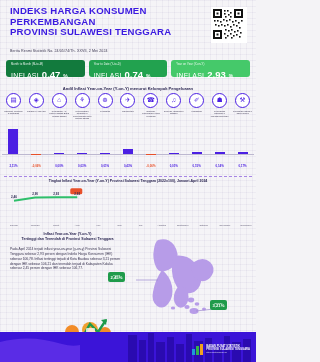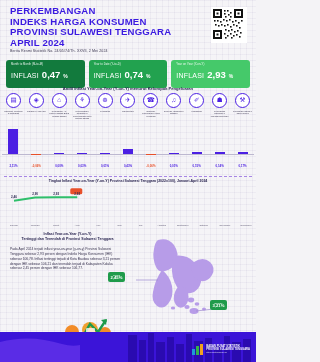--- a/index.html
+++ b/index.html
@@ -18,21 +18,21 @@
   
   .header{position:absolute;left:0;top:0;width:256px;height:56px;}
   .title{position:absolute;left:10px;top:6px;color:#3b1ae0;font-weight:bold;
          font-size:9.6px;line-height:10.6px;letter-spacing:.2px;}
   .title div{white-space:nowrap;}
   .subtitle{position:absolute;left:10px;top:49px;font-size:3.6px;color:#3a3550;letter-spacing:.1px;}
   .qr{position:absolute;right:9px;top:7px;width:34px;height:34px;background:#fff;padding:1px;}
   .qr svg{display:block;}
 
   
-  .stats{position:absolute;left:6px;top:60px;width:244px;height:28px;display:flex;gap:4px;}
+  .stats{position:absolute;left:6px;top:60px;width:244px;height:17px;display:flex;gap:4px;}
   .stat{flex:1;border-radius:3px;padding:3px 5px;box-sizing:border-box;color:#fff;position:relative;}
   .s1{background:#127a3d;}
   .s2{background:#22a24f;}
   .s3{background:#45c96a;}
   .stat .cap{font-size:2.7px;opacity:.92;letter-spacing:.1px;white-space:nowrap;}
   .stat .row{display:flex;align-items:baseline;gap:3px;margin-top:2.5px;}
   .stat .lbl{font-size:7px;font-weight:300;letter-spacing:.2px;}
   .stat .val{font-size:9.5px;font-weight:bold;}
   .stat .pct{font-size:5px;font-weight:bold;}
 
@@ -88,24 +88,23 @@
   .ill{position:absolute;left:60px;bottom:22px;}
 </style>
 </head>
 <body>
 
 <div class="page">
   <div class="grid-bg"></div>
 
   <div class="header">
     <div class="title">
+      <div>INDEKS HARGA KONSUMEN</div>
       <div>PERKEMBANGAN</div>
-      <div>INDEKS HARGA KONSUMEN</div>
       <div>PROVINSI SULAWESI TENGGARA</div>
-      <div>APRIL 2024</div>
     </div>
     <div class="subtitle">Berita Resmi Statistik No. 24/05/74/Th. XXVII, 2 Mei 2024</div>
     <div class="qr">
       <svg width="32" height="32" viewBox="0 0 32 32" aria-hidden="true">
         <rect width="32" height="32" fill="#fff"></rect>
         <g fill="#111">
           <rect x="1" y="1" width="9" height="9"></rect>
             <rect x="22" y="1" width="9" height="9"></rect>
           <rect x="1" y="22" width="9" height="9"></rect>
         </g>

